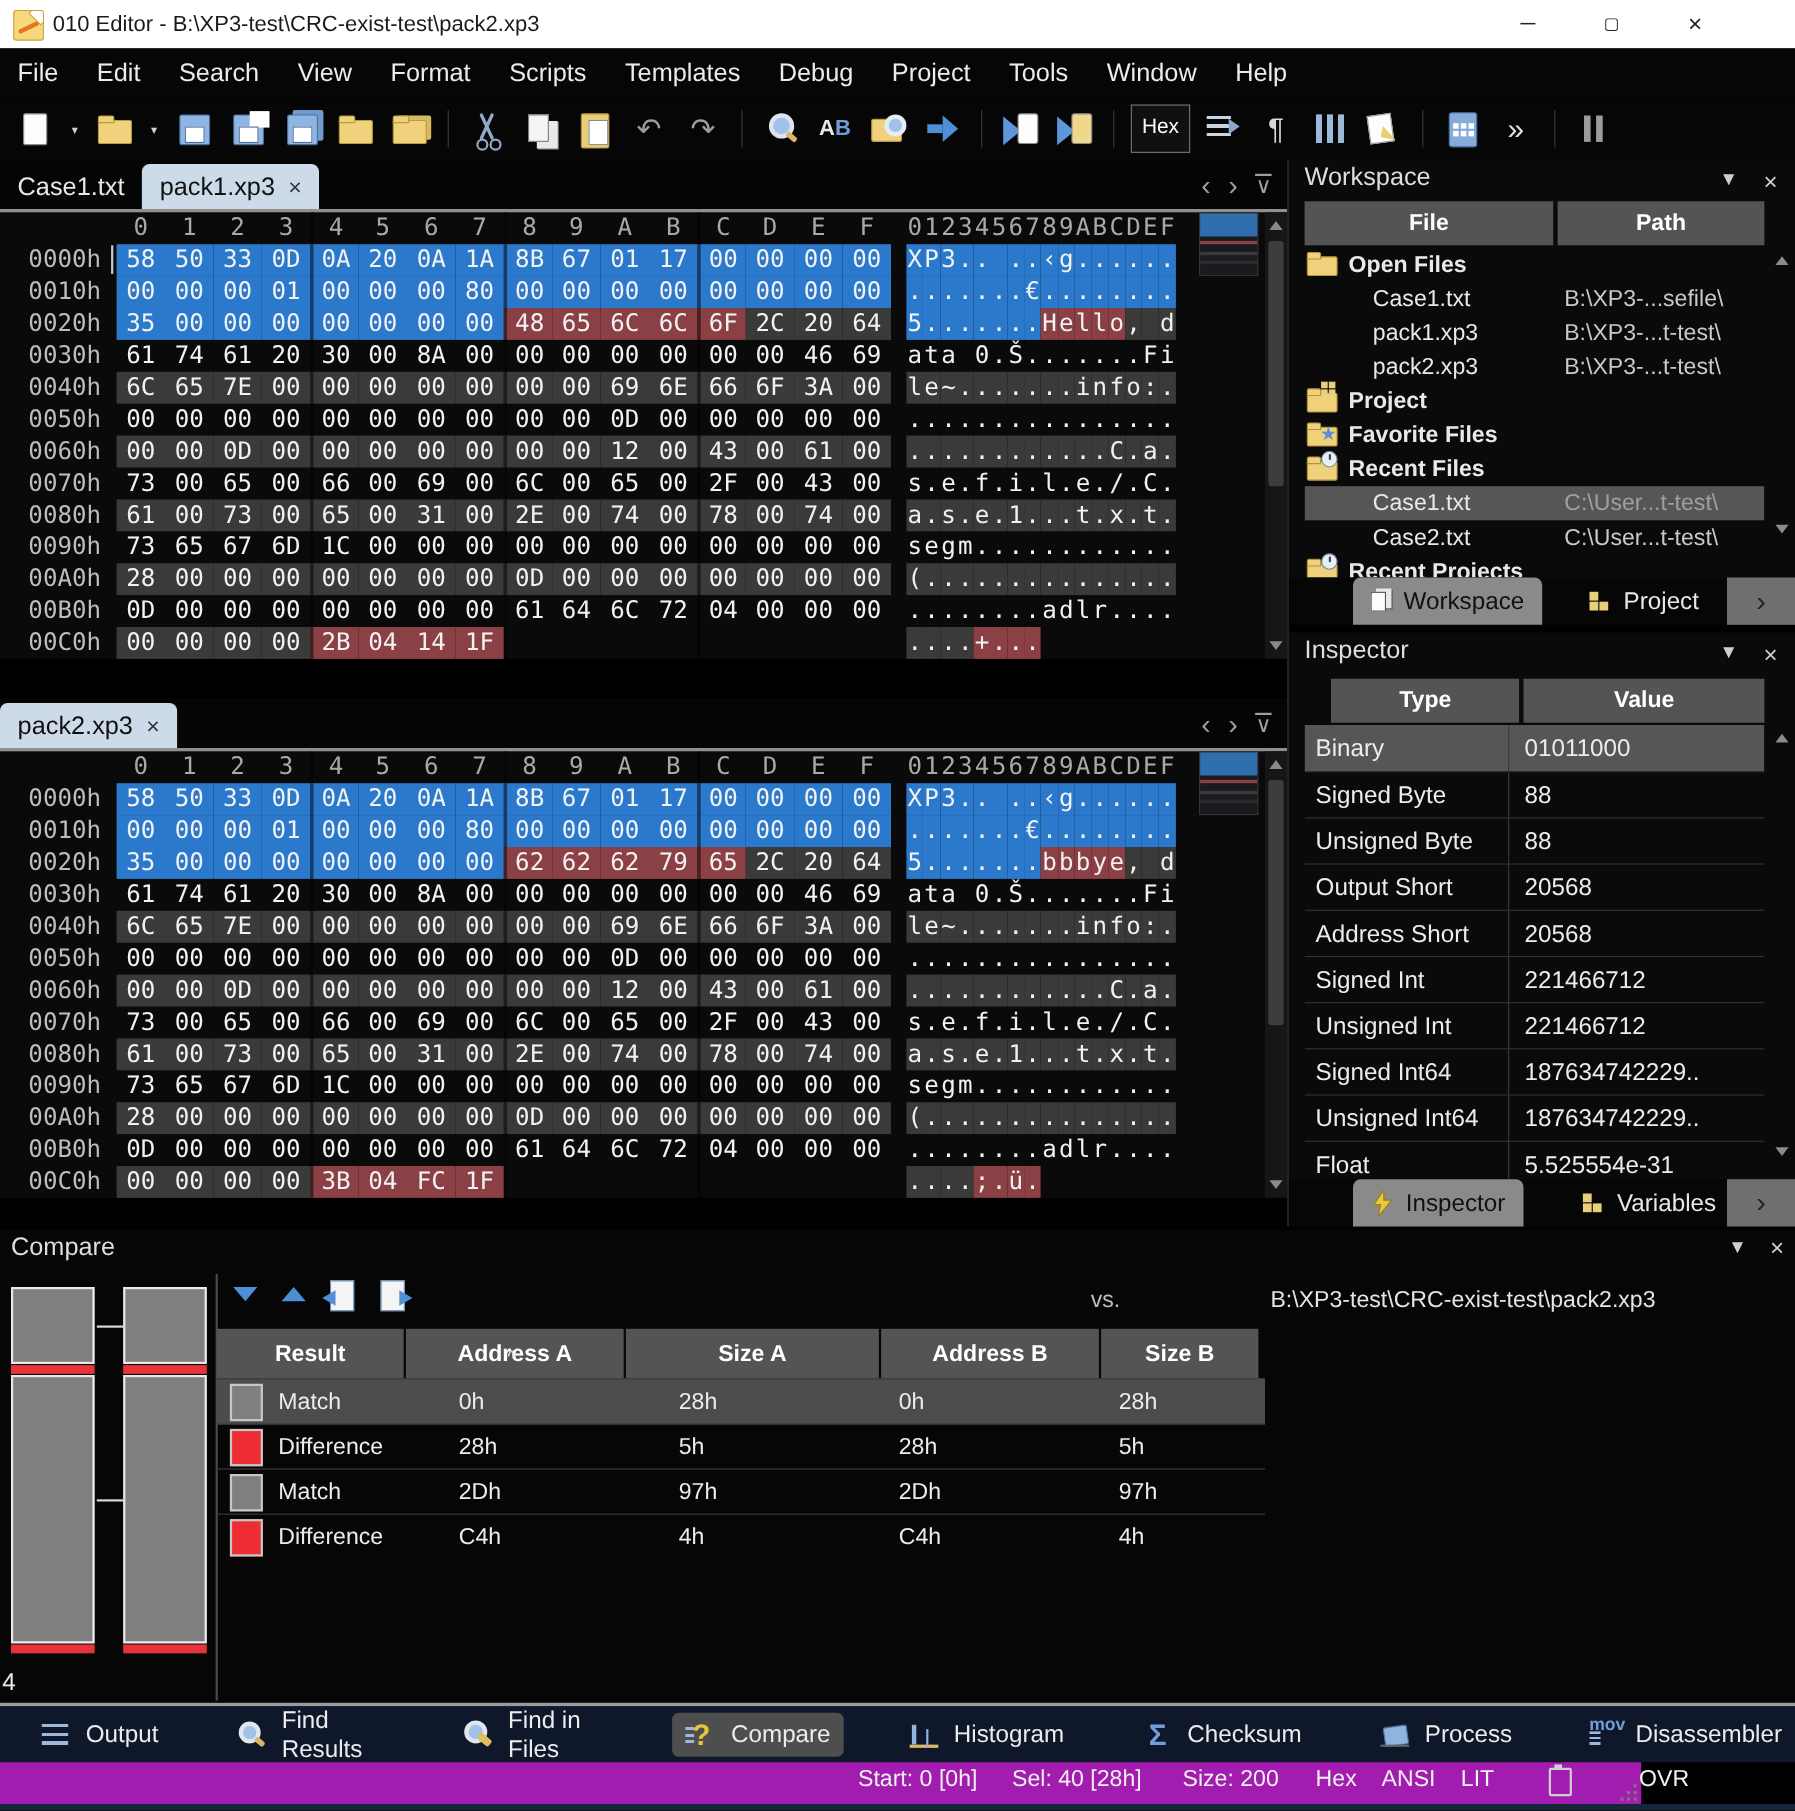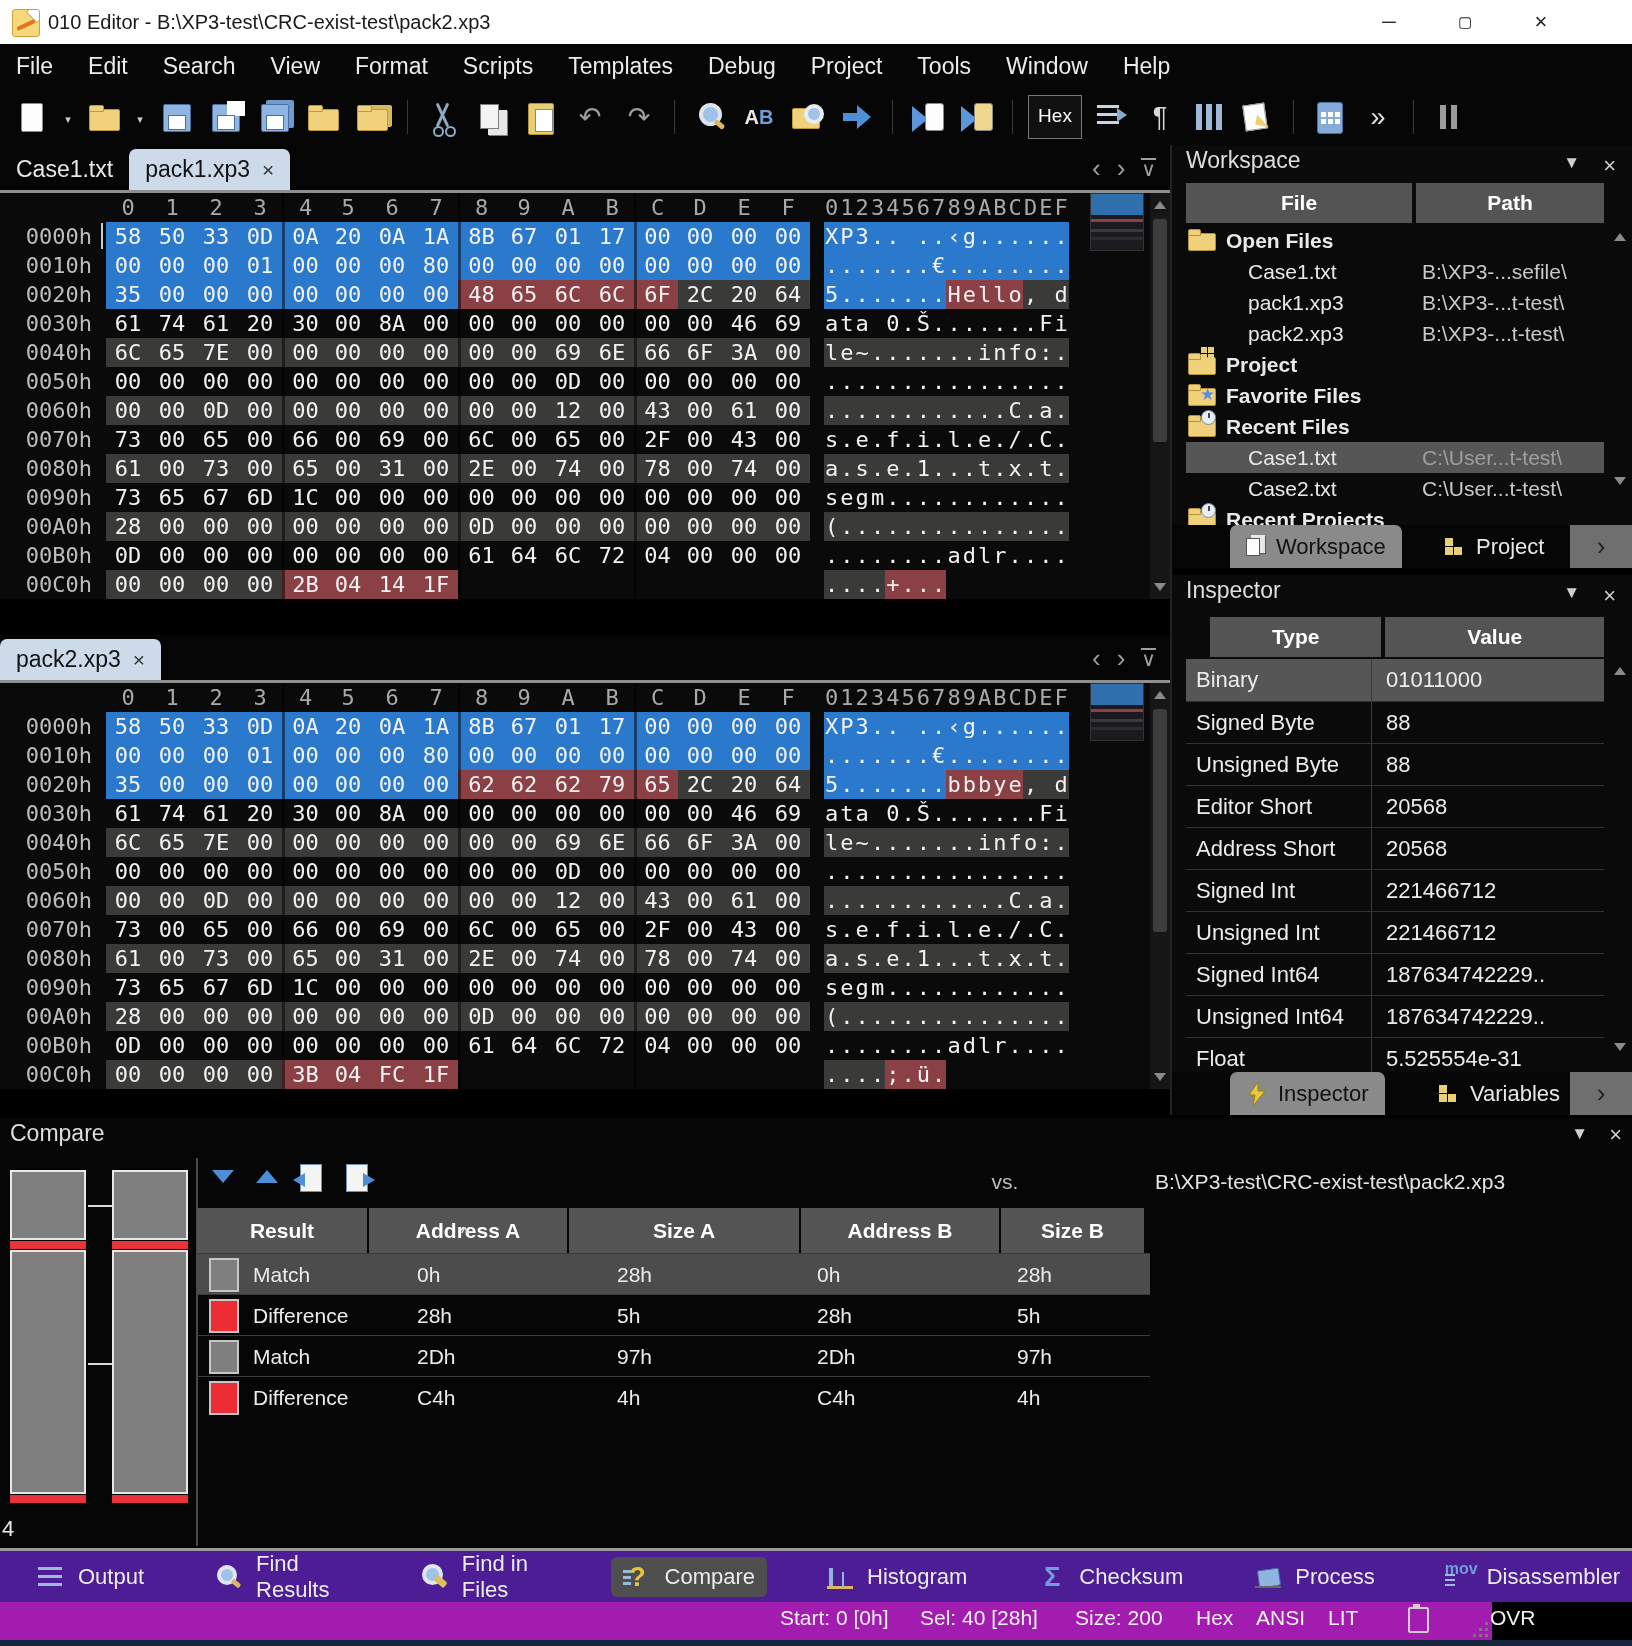--- a/index.html
+++ b/index.html
@@ -141,21 +141,21 @@
   #cmp-table{position:absolute;left:197px;top:90px;width:953px;}
   .crow{position:absolute;left:0;width:100%;height:41px;display:flex;font-size:21px;color:#ececec;align-items:center;border-top:1px solid #3c3c3c;}
   .crow.selrow{background:#4c4c4c;}
   .ccell{box-sizing:border-box;padding-left:12px;flex:0 0 auto;}
   .swatch{width:26px;height:30px;border:2px solid #c6c6c6;margin-right:14px;flex:0 0 auto;}
   .sw-match{background:#7f7f7f;}
   .sw-diff{background:#ee2c34;}
   #cmp-count{position:absolute;left:2px;top:398px;font-size:22px;color:#e8e8e8;}
   .sortmark{position:absolute;top:1px;left:50%;margin-left:-7px;font-size:13px;color:#ddd;}
   
-  #panelbar{position:absolute;left:0;top:1548px;width:1632px;height:54px;background:#4c1d95;border-top:3px solid #9a9a9a;display:flex;align-items:center;padding-left:24px;gap:46px;box-sizing:border-box;}
+  #panelbar{position:absolute;left:0;top:1548px;width:1632px;height:54px;background:#0f172a;border-top:3px solid #9a9a9a;display:flex;align-items:center;padding-left:24px;gap:46px;box-sizing:border-box;}
   .pbitem{display:flex;align-items:center;gap:12px;font-size:22px;color:#ececec;padding:5px 12px;border-radius:6px;}
   .pbitem.active{background:#4e4e4e;}
   .pbicon{width:30px;height:30px;position:relative;flex:0 0 auto;}
   .pi-output::before{content:"";position:absolute;left:2px;top:5px;width:24px;height:20px;background:repeating-linear-gradient(#9db8d8 0 3px,transparent 3px 8px);}
   .pi-find::before{content:"";position:absolute;left:3px;top:3px;width:12px;height:12px;border:4px solid #dfe6ee;border-radius:50%;background:#9ec2e8;}
   .pi-find::after{content:"";position:absolute;left:17px;top:19px;width:10px;height:5px;background:#d9b765;transform:rotate(40deg);border-radius:2px;}
   .pi-fif::before{content:"";position:absolute;left:2px;top:2px;width:13px;height:13px;border:4px solid #dfe6ee;border-radius:50%;background:#9ec2e8;}
   .pi-fif::after{content:"";position:absolute;left:14px;top:16px;width:13px;height:7px;background:#e0bd5e;transform:rotate(40deg);border-radius:2px;}
   .pi-compare{color:#e8c33c;font-size:27px;font-weight:bold;line-height:30px;text-align:center;}
   .pi-compare::before{content:"";position:absolute;left:0;top:8px;width:8px;height:16px;background:repeating-linear-gradient(#9db8d8 0 3px,transparent 3px 6px);}
@@ -1383,21 +1383,21 @@
         </div>
         <div class="insp-row rowline" style="top: 42px;">
           <span class="insp-type">Signed Byte</span>
           <span class="insp-val">88</span>
         </div>
         <div class="insp-row rowline" style="top: 84px;">
           <span class="insp-type">Unsigned Byte</span>
           <span class="insp-val">88</span>
         </div>
         <div class="insp-row rowline" style="top: 126px;">
-          <span class="insp-type">Editor Short</span>
+          <span class="insp-type">Output Short</span>
           <span class="insp-val">20568</span>
         </div>
         <div class="insp-row rowline" style="top: 168px;">
           <span class="insp-type">Address Short</span>
           <span class="insp-val">20568</span>
         </div>
         <div class="insp-row rowline" style="top: 210px;">
           <span class="insp-type">Signed Int</span>
           <span class="insp-val">221466712</span>
         </div>

